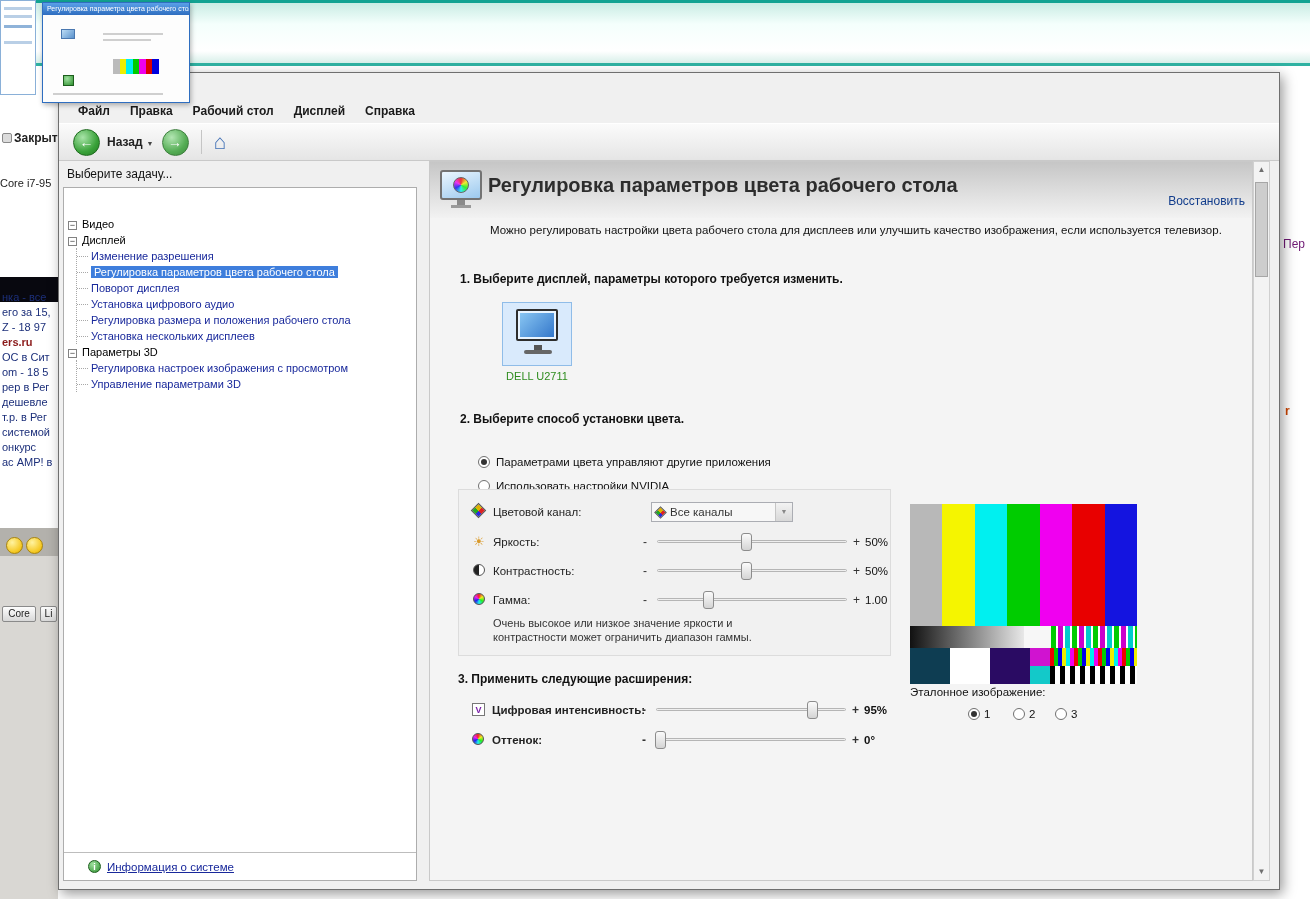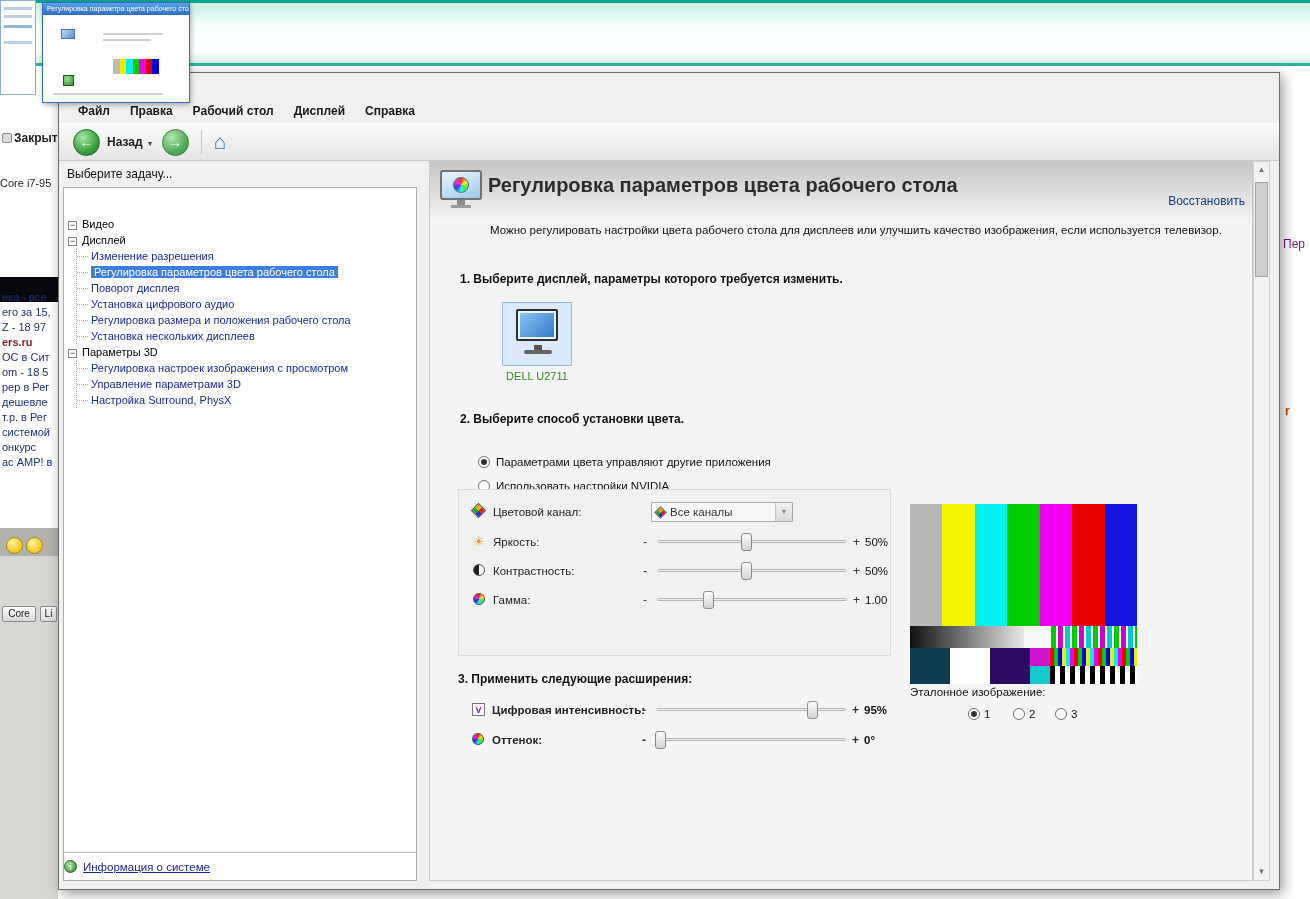--- a/index.html
+++ b/index.html
@@ -83,21 +83,21 @@
   .tree { position:absolute; left:0; top:0; right:0; bottom:30px; overflow:hidden; padding:4px 0 0 4px;margin-top:24px; }
   .trow { height:16px; line-height:16px; white-space:nowrap; overflow:hidden; font-size:11px; color:#000; }
   .expander { display:inline-block; width:9px; height:9px; border:1px solid #828282; background:#fff;
     font-size:9px; line-height:7px; text-align:center; color:#333; margin-right:5px; vertical-align:middle; }
   .expander::before { content:"\2212"; }
   .children { margin-left:8px; border-left:1px dotted #a8a8a8; }
   .children .trow { padding-left:14px; position:relative; color:#18289b; }
   .children .trow::before { content:""; position:absolute; left:0; top:8px; width:11px; border-top:1px dotted #a8a8a8; }
   .tree .sel { background:#3e7edc; color:#fff; padding:0 3px; }
   .treefoot { position:absolute; left:0; right:0; bottom:0; height:28px; border-top:1px solid #bdbdbd;
-    display:flex; align-items:center; padding-left:0; gap:6px; }
+    display:flex; align-items:center; padding-left:24px; gap:6px; }
   .info-ic { width:13px; height:13px; border-radius:50%; border:1px solid #1d5e1d;
     background:radial-gradient(circle at 35% 30%, #9fe09f, #2e8f2e); color:#fff; font-size:9px;
     text-align:center; line-height:12px; font-weight:bold; }
   .info-ic::before { content:"i"; }
   .info-link { font-size:11.5px; color:#18289b; text-decoration:underline; }
 
   
   .content { left:370px; top:88px; width:824px; height:720px; background:#f4f4f4; border:1px solid #c9c9c9; overflow:hidden; }
   .hdr-band { left:0; top:0; width:100%; height:56px; background:linear-gradient(180deg,#c6c6c6,#f2f2f2); }
   .hdr-icon { left:10px; top:8px; width:46px; height:40px; }
@@ -269,21 +269,20 @@
           <div class="trow"><span class="sel">Регулировка параметров цвета рабочего стола</span></div>
           <div class="trow"><span>Поворот дисплея</span></div>
           <div class="trow"><span>Установка цифрового аудио</span></div>
           <div class="trow"><span>Регулировка размера и положения рабочего стола</span></div>
           <div class="trow"><span>Установка нескольких дисплеев</span></div>
         </div>
         <div class="trow"><span class="expander"></span><span>Параметры 3D</span></div>
         <div class="children">
           <div class="trow"><span>Регулировка настроек изображения с просмотром</span></div>
           <div class="trow"><span>Управление параметрами 3D</span></div>
-          <div class="trow"><span>Настройка Surround, PhysX</span></div>
         </div>
       </div>
       <div class="treefoot">
         <span class="info-ic"></span>
         <span class="info-link">Информация о системе</span>
       </div>
     </div>
 
     <div class="abs content">
       <div class="abs hdr-band"></div>
@@ -346,20 +345,24 @@
         <div class="prow" style="top:100px">
           <span class="rowicon ic-wheel"></span>
           <span class="rowlabel">Гамма:</span>
           <span class="pm minus">-</span>
           <div class="slider">
             <div class="track"></div>
             <div class="thumb" style="left: calc(27% - 5px);"></div>
           </div>
           <span class="pm plus">+</span>
           <span class="val">1.00</span>
+        </div>
+        <div class="note">
+          <div>Очень высокое или низкое значение яркости и</div>
+          <div>контрастности может ограничить диапазон гаммы.</div>
         </div>
       </div>
 
       <div class="abs testpat">
         <div class="tp-row1">
           <i style="background:#b8b8b8"></i>
             <i style="background:#f5f500"></i>
             <i style="background:#00f0f0"></i>
           <i style="background:#00cc00"></i>
             <i style="background:#f000f0"></i>

